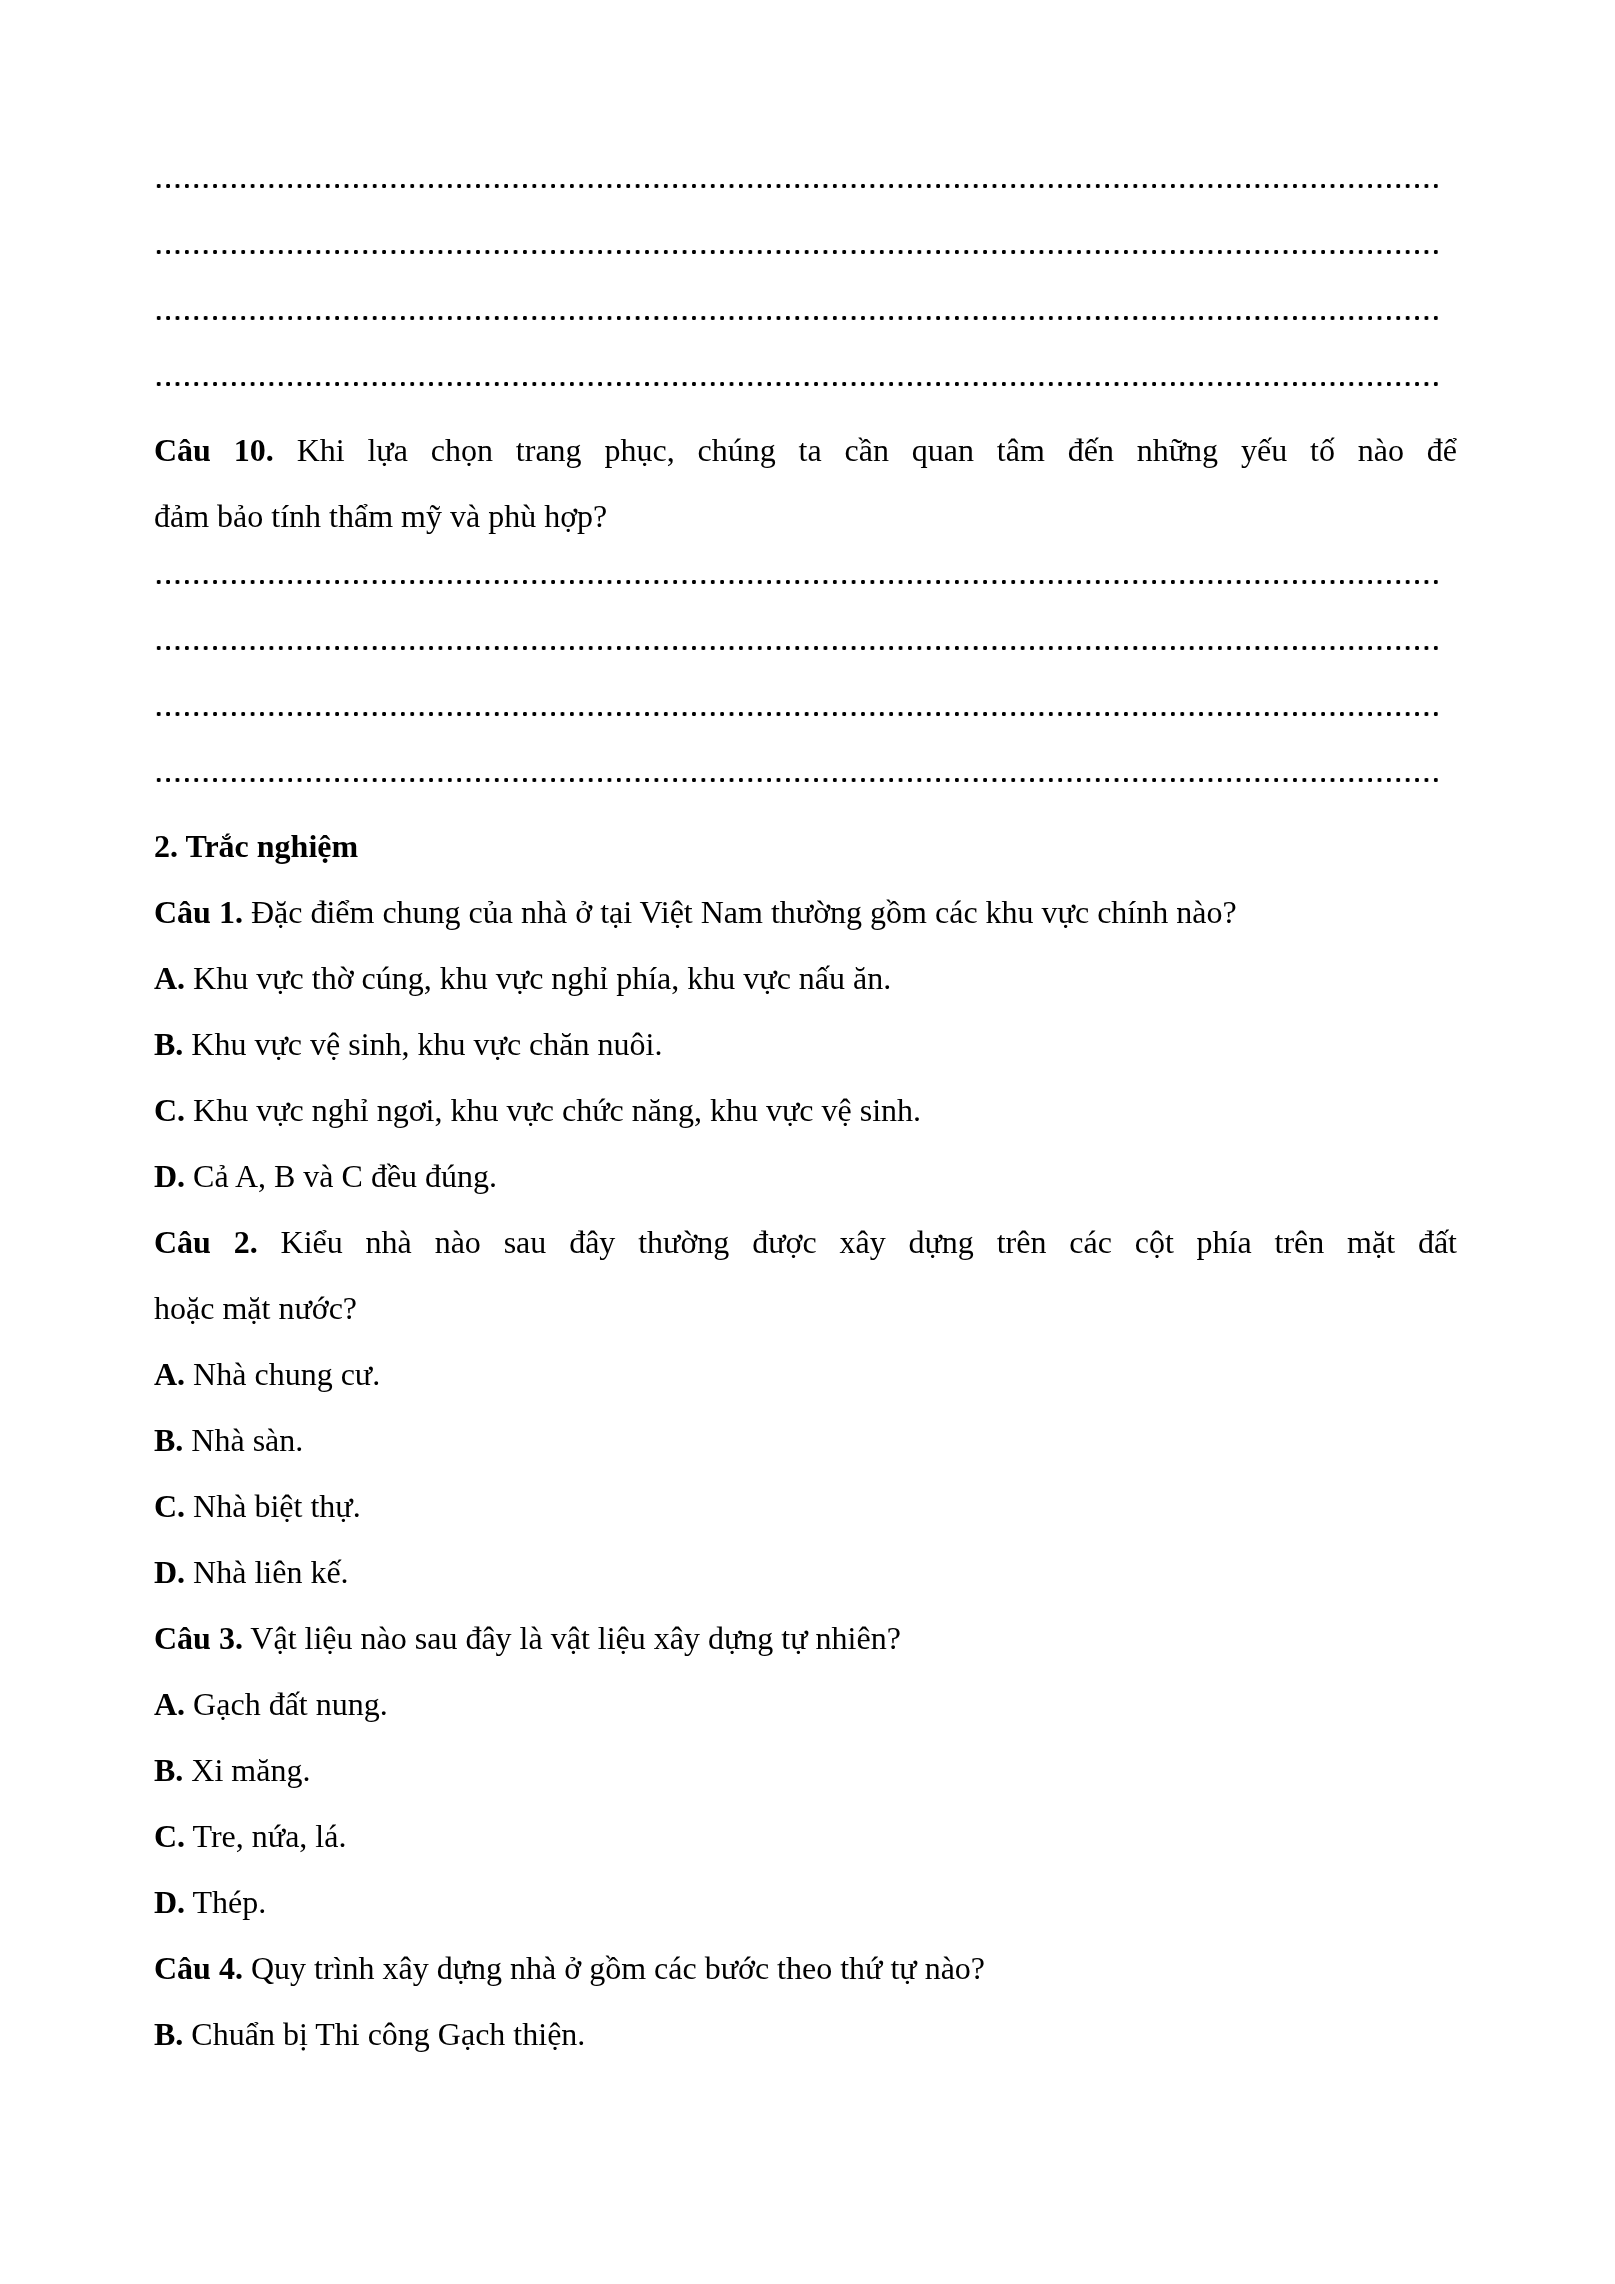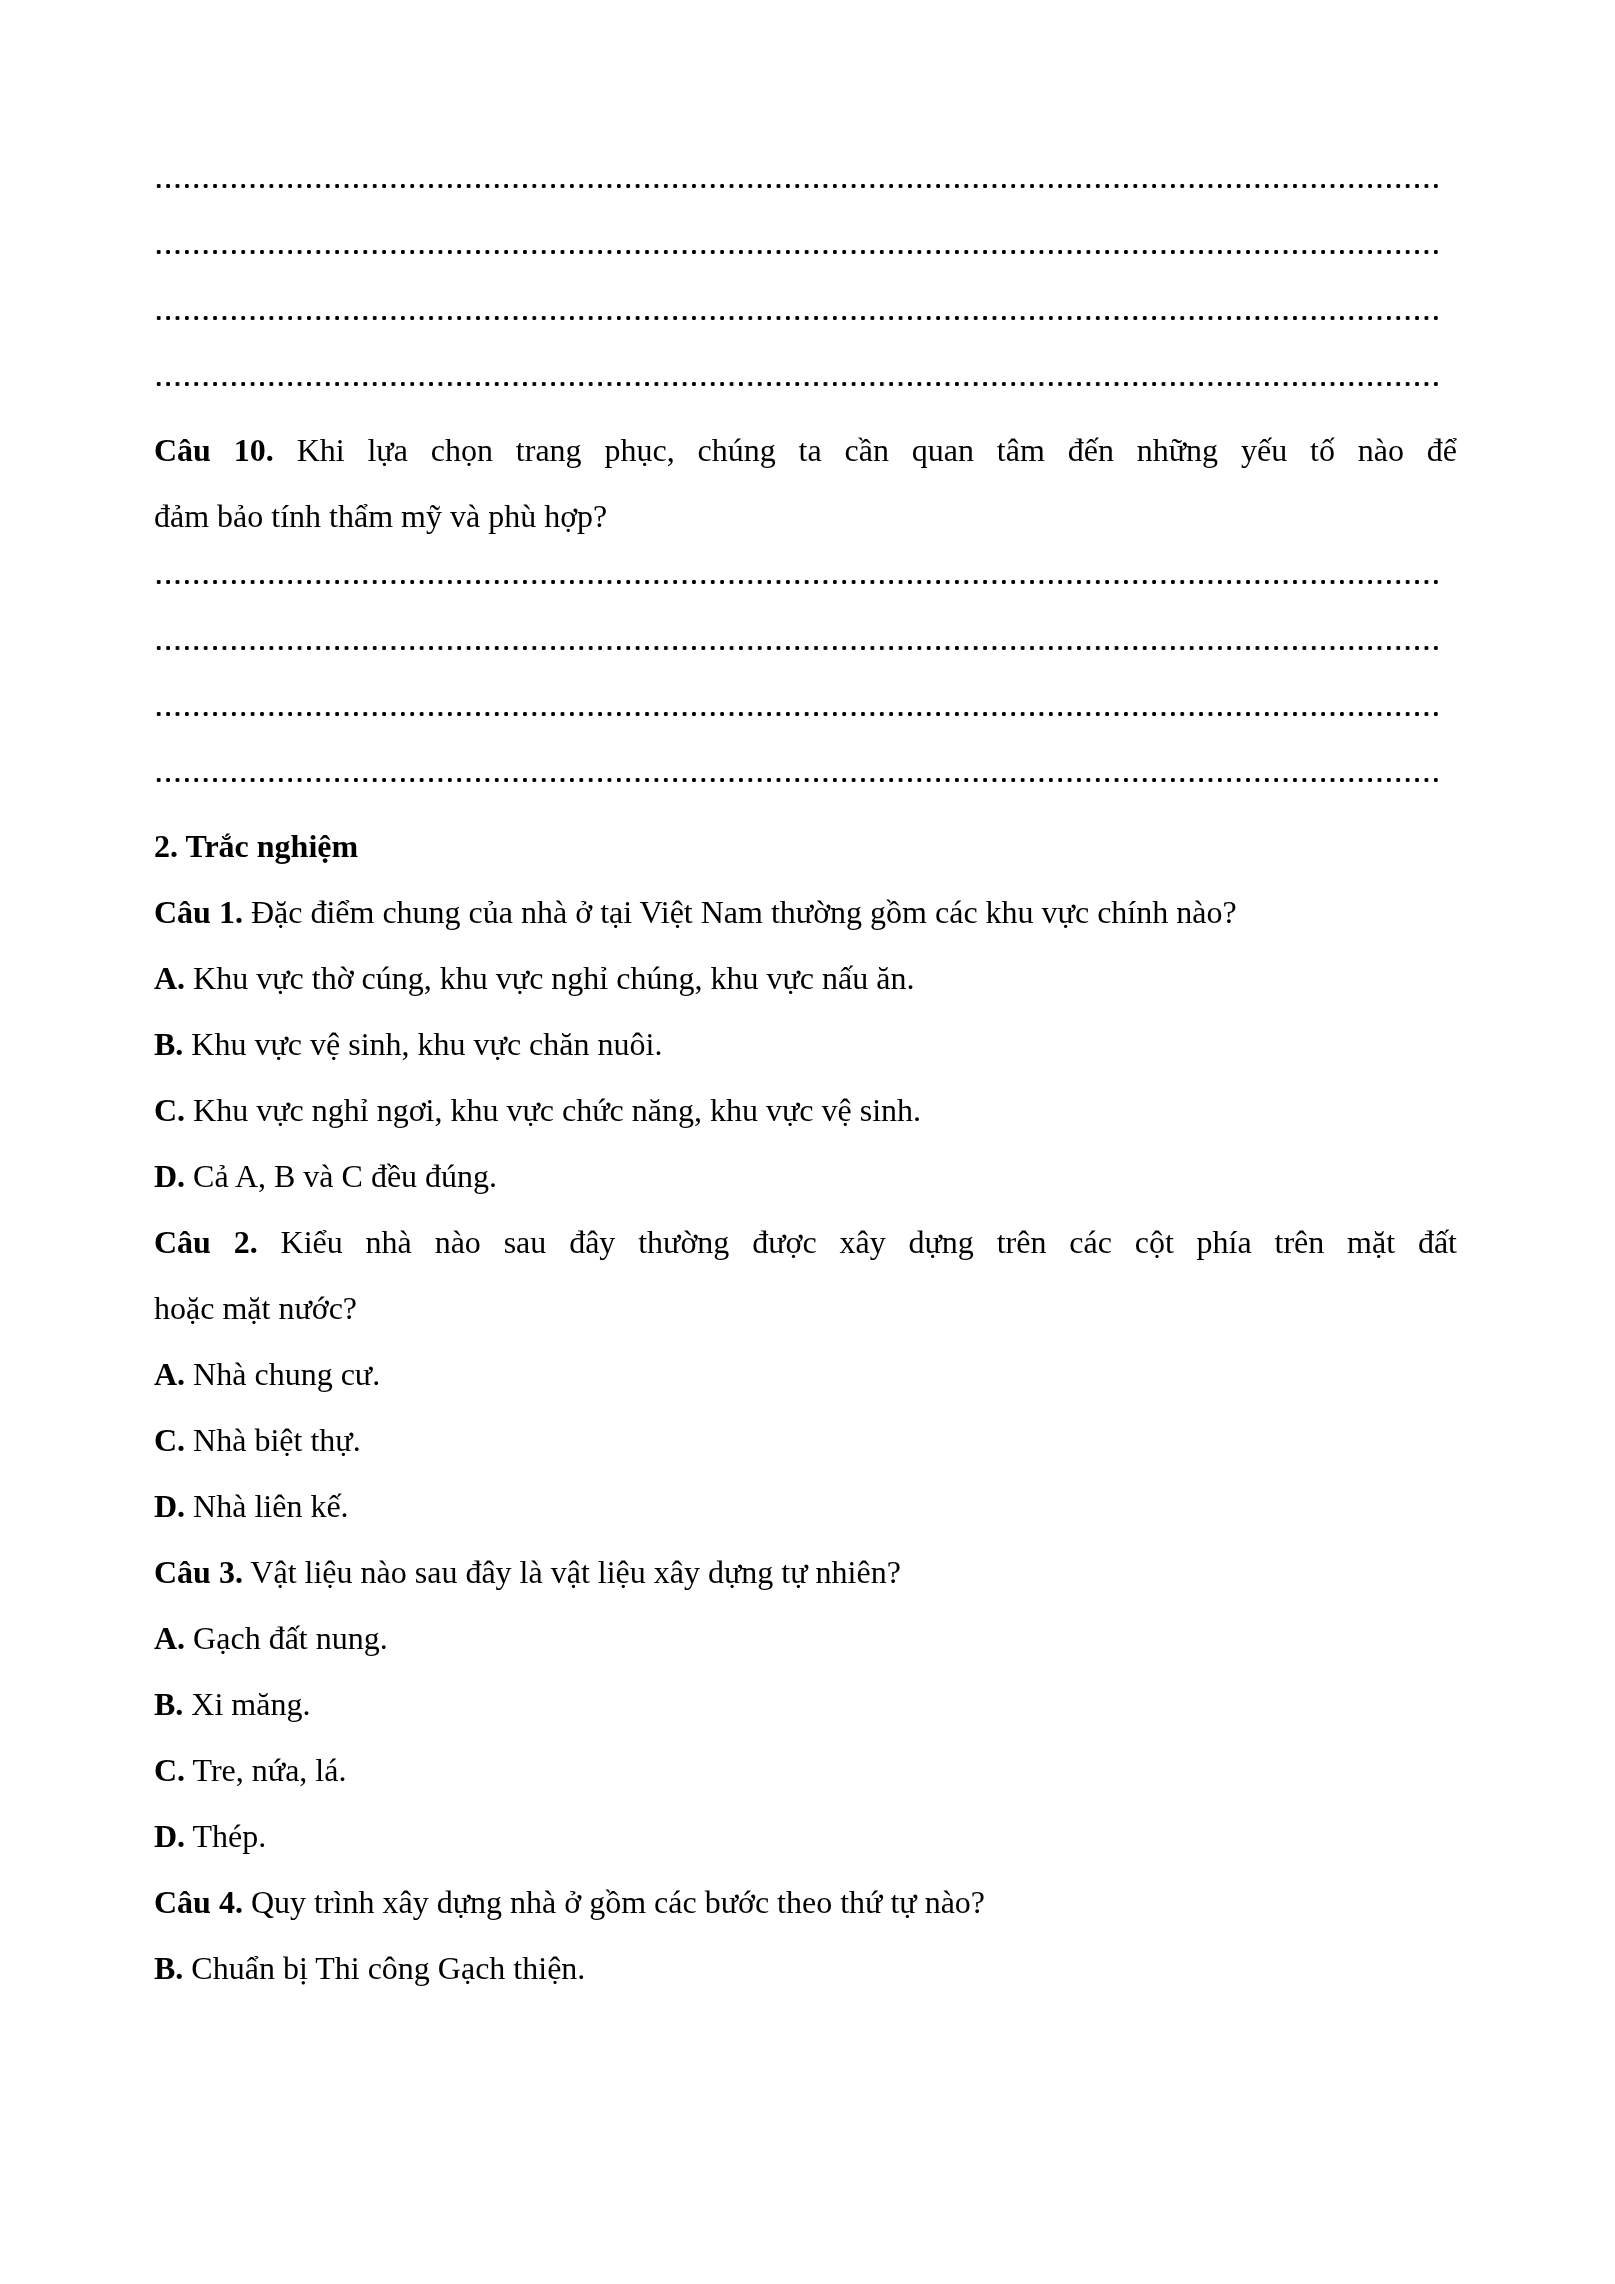--- a/index.html
+++ b/index.html
@@ -97,30 +97,31 @@
   <div class="dots">
       <span></span>
     </div>
   <div class="dots">
       <span></span>
     </div>
 
   <div class="line section-title">2. Trắc nghiệm</div>
 
   <div class="line"><b>Câu 1.</b> <span>Đặc điểm chung của nhà ở tại Việt Nam thường gồm các khu vực chính nào?</span></div>
-  <div class="line"><b>A.</b> <span>Khu vực thờ cúng, khu vực nghỉ chúng, khu vực nấu ăn.</span></div>
+  <div class="line"><b>A.</b> <span>Khu vực thờ cúng, khu vực nghỉ phía, khu vực nấu ăn.</span></div>
   <div class="line"><b>B.</b> <span>Khu vực vệ sinh, khu vực chăn nuôi.</span></div>
   <div class="line"><b>C.</b> <span>Khu vực nghỉ ngơi, khu vực chức năng, khu vực vệ sinh.</span></div>
   <div class="line"><b>D.</b> <span>Cả A, B và C đều đúng.</span></div>
 
   <div class="question">
     <span class="first"><b>Câu 2.</b> <span>Kiểu nhà nào sau đây thường được xây dựng trên các cột phía trên mặt đất</span></span>
     <span class="cont">hoặc mặt nước?</span>
   </div>
   <div class="line"><b>A.</b> <span>Nhà chung cư.</span></div>
+  <div class="line"><b>B.</b> <span>Nhà sàn.</span></div>
   <div class="line"><b>C.</b> <span>Nhà biệt thự.</span></div>
   <div class="line"><b>D.</b> <span>Nhà liên kế.</span></div>
 
   <div class="line"><b>Câu 3.</b> <span>Vật liệu nào sau đây là vật liệu xây dựng tự nhiên?</span></div>
   <div class="line"><b>A.</b> <span>Gạch đất nung.</span></div>
   <div class="line"><b>B.</b> <span>Xi măng.</span></div>
   <div class="line"><b>C.</b> <span>Tre, nứa, lá.</span></div>
   <div class="line"><b>D.</b> <span>Thép.</span></div>
 
   <div class="line"><b>Câu 4.</b> <span>Quy trình xây dựng nhà ở gồm các bước theo thứ tự nào?</span></div>

